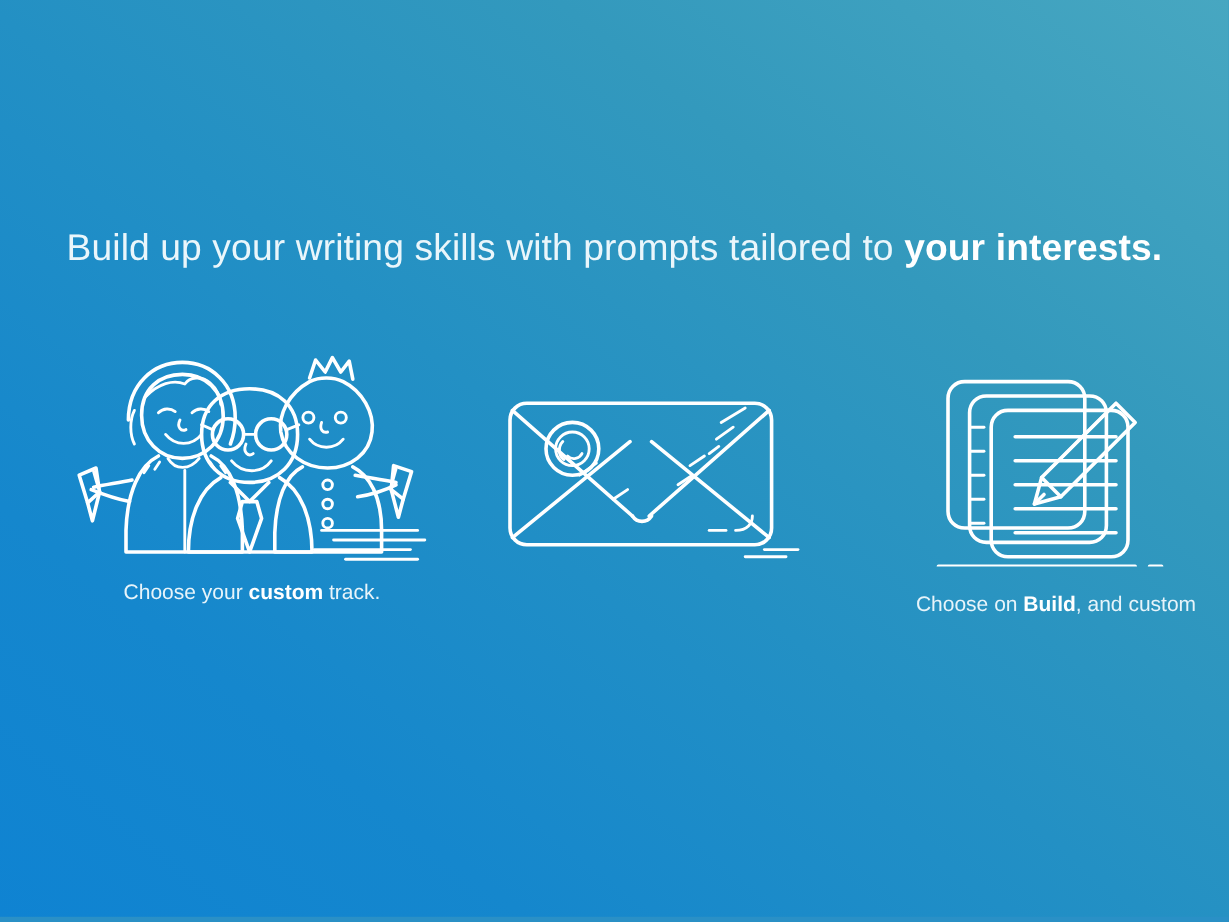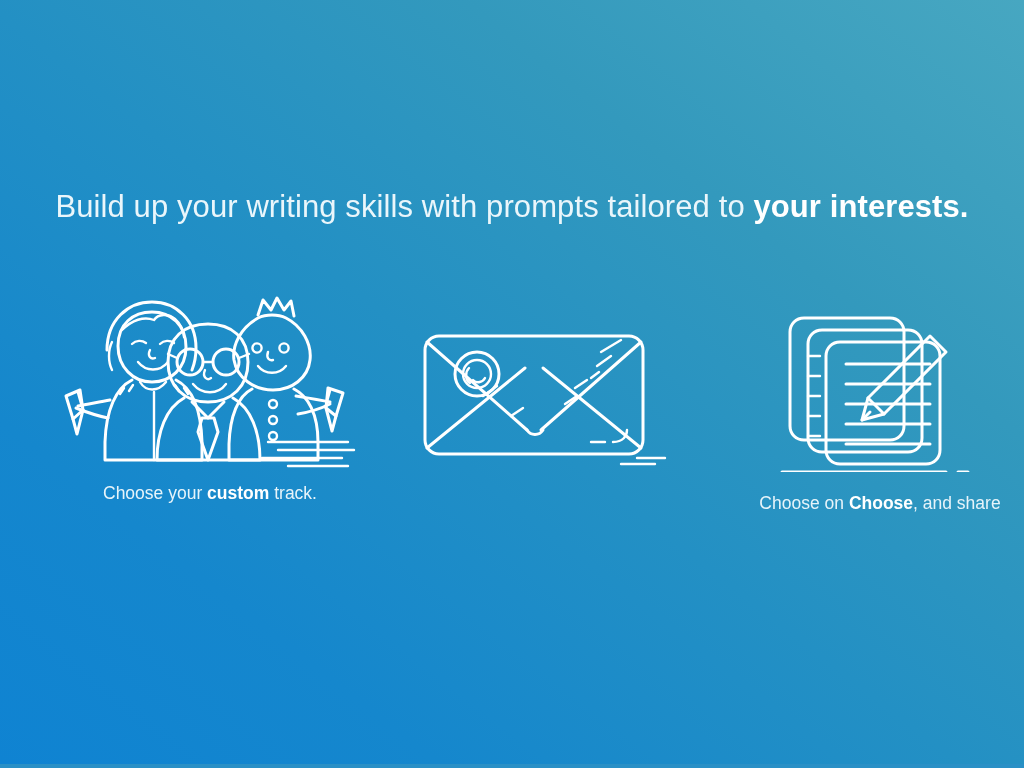--- a/index.html
+++ b/index.html
@@ -285,18 +285,18 @@
             <path class="ln-thin" d="M168 58 L122 104"></path>
           </g>
 
           <g>
             <path class="ln" d="M12 170 L176 170"></path>
             <path class="ln" d="M188 170 L198 170"></path>
           </g>
         </svg>
       </div>
       <div class="caption">
-        <span>Choose on </span><b>Choose</b><span>, and share</span><br>
+        <span>Choose on </span><b>Build</b><span>, and custom</span><br>
       </div>
     </div>
 
   </div>
 </div>
 
 </body></html>

